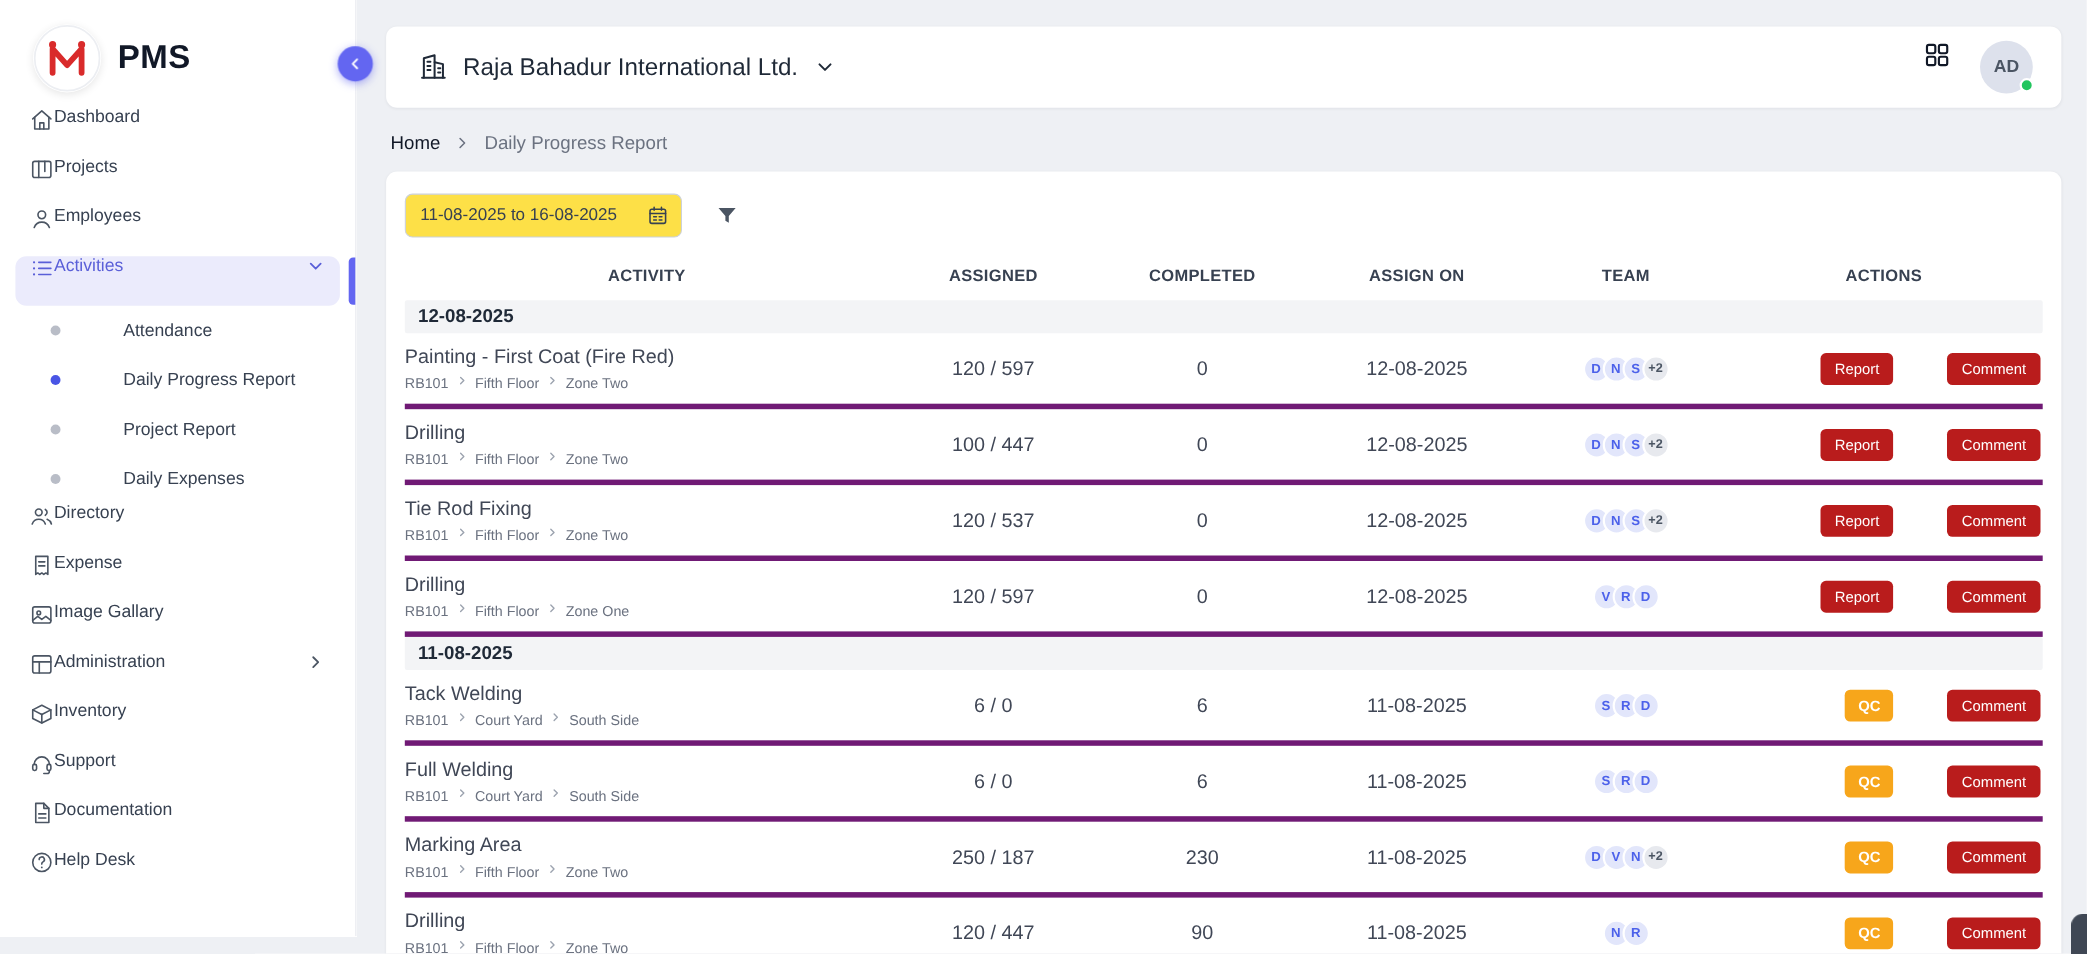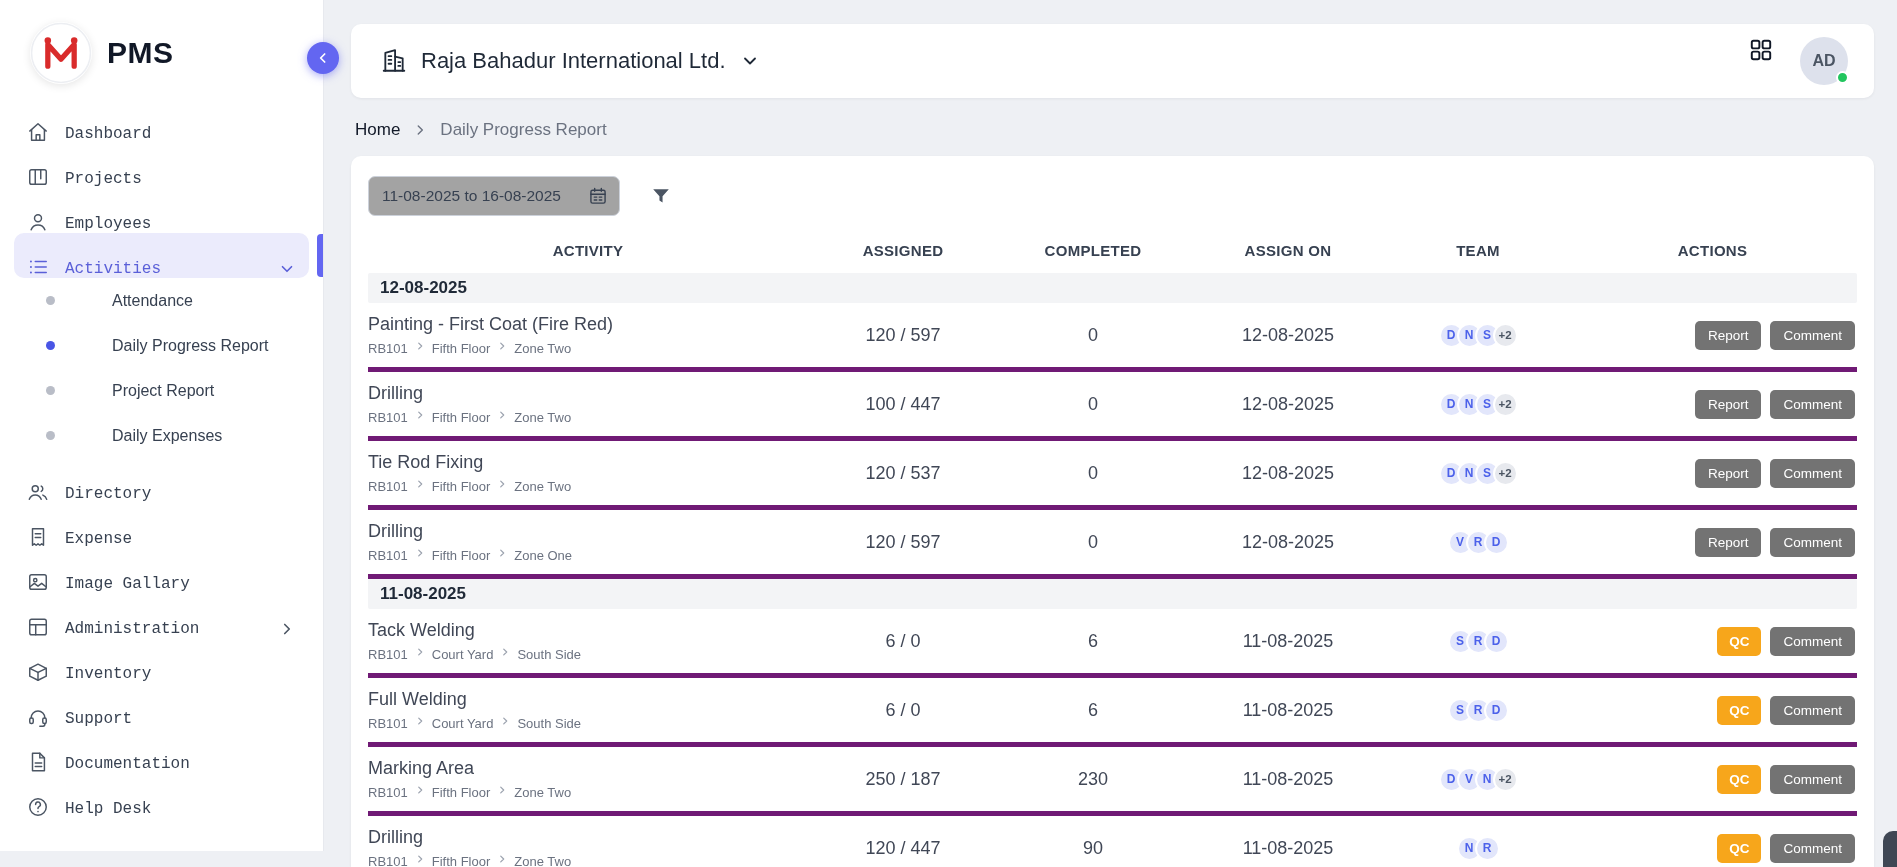--- a/index.html
+++ b/index.html
@@ -6,21 +6,21 @@
   html,body{width:1897px;height:867px;}
   body{font-family:"Liberation Sans","DejaVu Sans",sans-serif;background:#eef0f4;overflow:hidden;color:#374151;}
   svg{display:block;}
 
   
   .sidebar{position:fixed;left:0;top:0;bottom:16px;width:324px;background:#fff;border-right:1px solid #e7e9ee;z-index:5;}
   .sidebar-header{display:flex;align-items:center;gap:15px;padding:22px 24px 14px 30px;}
   .logo-badge{width:62px;height:62px;border-radius:50%;box-shadow:0 2px 8px rgba(0,0,0,.10);background:#fff;display:flex;align-items:center;justify-content:center;}
   .logo-badge svg{width:62px;height:62px;}
   .logo-text{font-size:30px;font-weight:700;color:#111827;letter-spacing:.5px;}
-  .nav-item{position:relative;display:flex;align-items:flex-end;gap:16px;height:45px;margin:0 14px;padding:0 13px;border-radius:10px;font-size:16px;color:#374151;cursor:pointer;font-family:Liberation Mono, monospace;}
+  .nav-item{position:relative;display:flex;align-items:flex-start;height:45px;margin:0 14px;padding:0 13px;border-radius:10px;font-size:16px;color:#374151;cursor:pointer;}
   .nav-icon{width:22px;height:22px;color:#4b5563;flex:none;}
   .nav-icon svg{width:22px;height:22px;}
   .nav-label{flex:1;white-space:nowrap;}
   .nav-chev{width:18px;height:18px;color:#4b5563;}
   .nav-chev svg{width:18px;height:18px;}
   .nav-item.active{background:#ebebfc;color:#5a5fd8;}
   .nav-item.active .nav-icon,.nav-item.active .nav-chev{color:#5a5fd8;}
   .nav-item.active::after{content:'';position:absolute;right:-14px;top:1px;width:6px;height:43px;background:#6366f1;border-radius:4px 0 0 4px;}
   .sub-item{display:flex;align-items:center;height:45px;padding-left:46px;font-size:16px;color:#374151;cursor:pointer;}
   .bullet{width:9px;height:9px;border-radius:50%;background:#b9bdc7;margin-right:57px;flex:none;}
@@ -44,21 +44,21 @@
   .online-dot{position:absolute;right:-1px;bottom:1px;width:13px;height:13px;border-radius:50%;background:#22c55e;border:2px solid #fff;}
 
   .breadcrumb{display:flex;align-items:center;gap:13px;padding:22px 4px 16px;font-size:17px;}
   .bc-home{color:#111827;cursor:pointer;}
   .bc-sep{width:14px;height:14px;color:#6b7280;}
   .bc-sep svg{width:14px;height:14px;}
   .bc-current{color:#6b7280;}
 
   .card{background:#fff;border-radius:10px 10px 0 0;padding:20px 17px 0;flex:1;box-shadow:0 1px 3px rgba(16,24,40,.06);overflow:hidden;}
   .toolbar{display:flex;align-items:center;gap:30px;}
-  .date-input{width:252px;height:40px;border:1px solid #ccd1da;border-radius:7px;display:flex;align-items:center;justify-content:space-between;padding:0 11px 0 13px;font-size:15.5px;color:#374151;background:#a3a3a3;cursor:text;}
+  .date-input{width:252px;height:40px;border:1px solid #ccd1da;border-radius:7px;display:flex;align-items:center;justify-content:space-between;padding:0 11px 0 13px;font-size:15.5px;color:#374151;background:#fde047;cursor:text;}
   .cal-ic{width:20px;height:20px;color:#374151;}
   .cal-ic svg{width:20px;height:20px;}
   .filter-ic{width:22px;height:22px;color:#4b5563;cursor:pointer;}
   .filter-ic svg{width:22px;height:22px;}
 
   .table{margin-top:20px;}
   .thead,.trow{display:grid;grid-template-columns:440px 190px 190px 200px 180px 1fr;align-items:center;}
   .thead{padding:6px 0 14px;}
   .th{text-align:center;font-size:15px;font-weight:600;color:#374151;letter-spacing:.3px;}
   .group-row{background:#f3f4f6;height:30px;display:flex;align-items:center;padding:0 12px;border-radius:2px;}
@@ -70,21 +70,21 @@
   .path-sep{width:10px;height:10px;color:#9ca3af;}
   .path-sep svg{width:10px;height:10px;}
   .cell-num{text-align:center;font-size:18px;color:#404756;}
   .cell-team{display:flex;justify-content:center;}
   .avatar-stack{display:flex;align-items:center;}
   .chip{width:25px;height:25px;border-radius:50%;background:#e2e6fb;color:#4c61ea;font-size:12px;font-weight:600;display:flex;align-items:center;justify-content:center;border:2px solid #fff;margin-left:-7px;cursor:pointer;}
   .chip:first-child{margin-left:0;}
   .chip.more{background:#e7e9ee;color:#4b5563;font-size:11.5px;}
   .cell-actions{display:flex;justify-content:flex-end;gap:9px;padding-right:2px;}
   .btn{border:none;border-radius:5px;color:#fff;font-size:13.5px;padding:7px 13px;cursor:pointer;font-family:inherit;}
-  .btn-report,.btn-comment{background:#737373;}
+  .btn-report,.btn-comment{background:#b91c1c;margin-left:40px;}
   .btn-qc{background:#f7a61b;font-weight:700;padding:7px 12px;}
   .corner-widget{position:fixed;right:-32px;bottom:-10px;width:46px;height:46px;border-radius:10px;background:#3f4754;z-index:9;cursor:pointer;}
 </style>
 </head>
 <body>
 
 <aside class="sidebar">
   <div class="sidebar-header">
     <span class="logo-badge">
       <svg viewBox="0 0 40 40">

